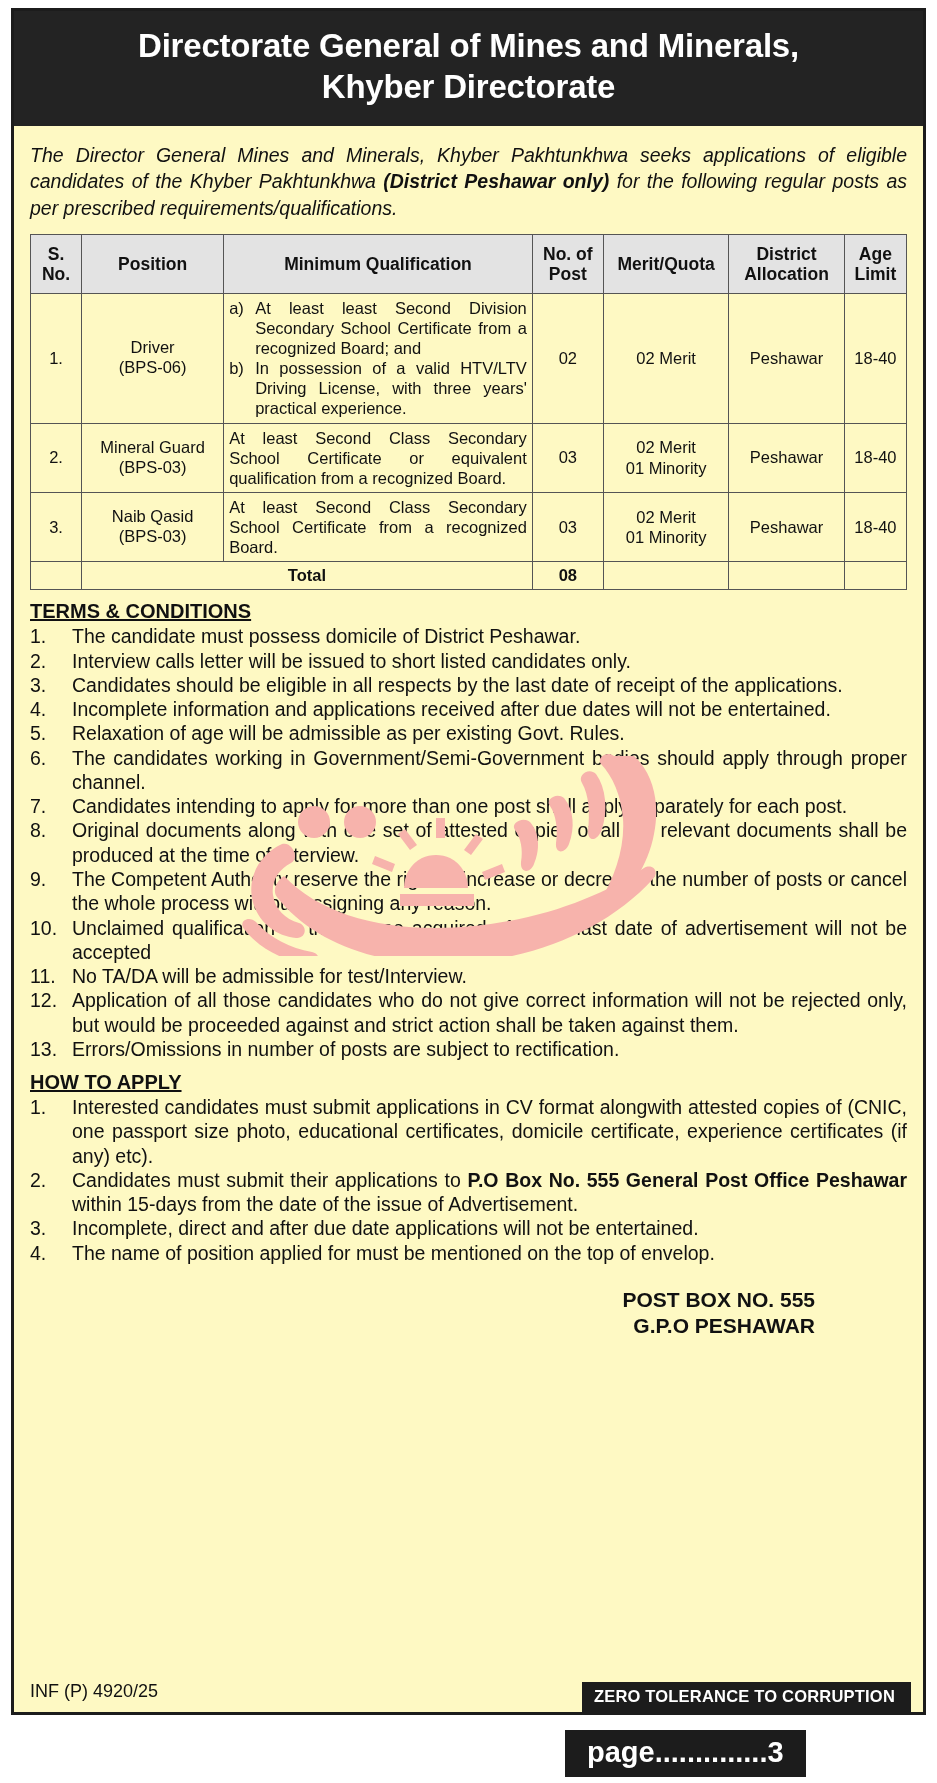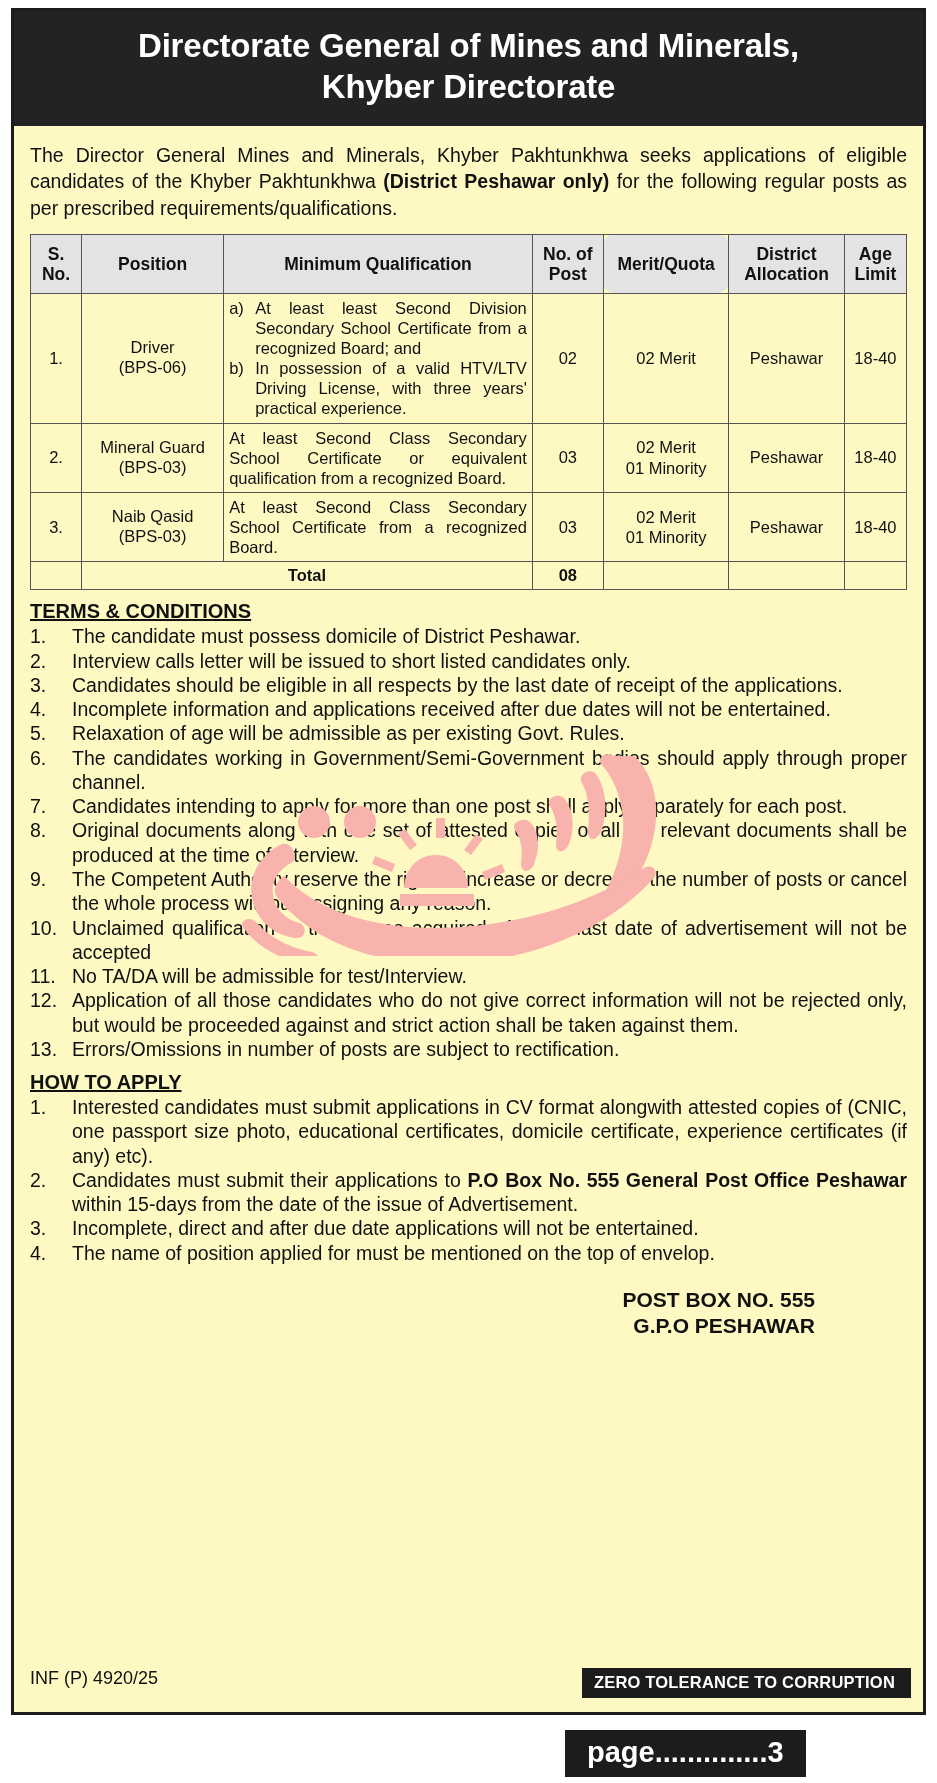--- a/index.html
+++ b/index.html
@@ -42,20 +42,21 @@
 
   
   .body-area { padding: 12px 16px 0 16px; position: relative; }
   .intro {
     font-size: 19.5px;
     line-height: 1.37;
     color: #111;
     text-align: justify;
     text-justify: inter-word;
     margin: 4px 0 12px 0;
+    font-style: italic;
   }
   .intro b { font-weight: bold; }
 
   
   table.jobs {
     width: 100%;
     border-collapse: collapse;
     table-layout: fixed;
     font-size: 16.5px;
     color: #111;
@@ -70,21 +71,21 @@
     font-weight: bold;
     text-align: center;
     font-size: 17.5px;
     line-height: 1.15;
     padding: 9px 3px;
   }
   .c-sno    { width: 46px;  text-align: center; }
   .c-pos    { width: 128px; text-align: center; line-height: 1.2; }
   .c-qual   { width: 278px; text-align: left;   line-height: 1.22; }
   .c-post   { width: 64px;  text-align: center; }
-  .c-merit  { width: 113px; text-align: center; line-height: 1.25; border-radius: 12px; }
+  .c-merit  { width: 113px; text-align: center; line-height: 1.25; }
   .c-dist   { width: 104px; text-align: center; }
   .c-age    { width: 56px;  text-align: center; margin-left: 29px; }
 
   .qual-list { display: table; width: 100%; }
   .qual-row  { display: table-row; }
   .qual-mark {
     display: table-cell; width: 26px;
     vertical-align: top; padding-right: 2px;
   }
   .qual-text {
@@ -135,21 +136,21 @@
     padding-right: 92px;
     color: #111;
   }
 
   
   .footer-row {
     position: absolute;
     left: 0; right: 0; bottom: 0;
     height: 44px;
     display: flex;
-    align-items: flex-start;
+    align-items: flex-end;
     justify-content: space-between;
     gap: 28px;
   }
   .inf-code {
     font-size: 18px;
     color: #111;
     padding: 0 0 10px 16px;
     white-space: nowrap;
   }
   .zero-tol {

